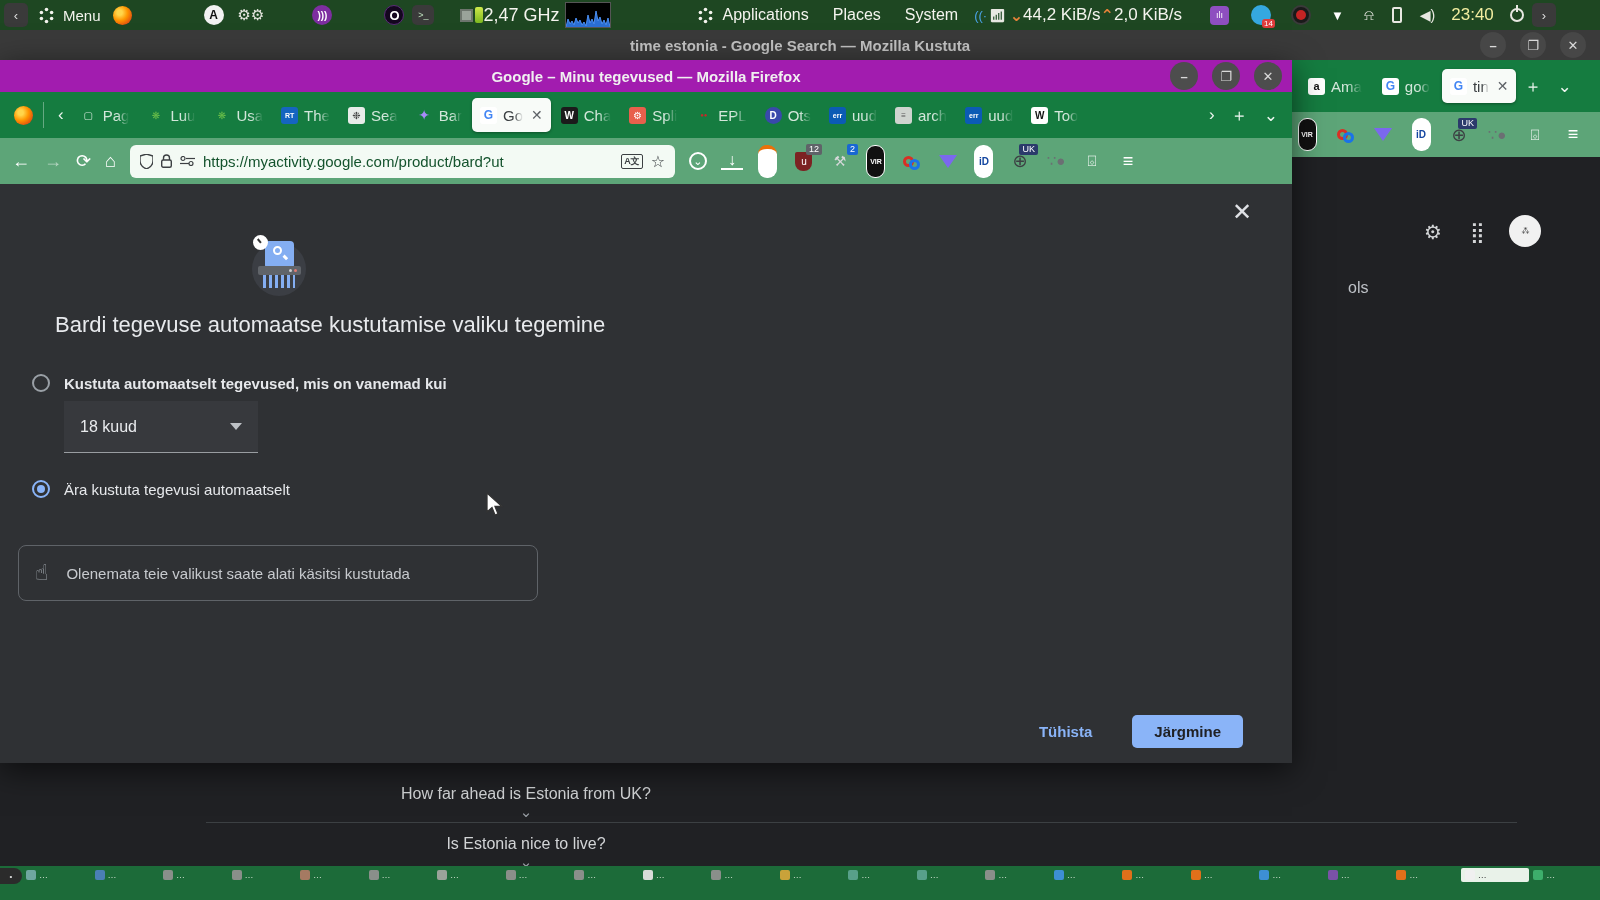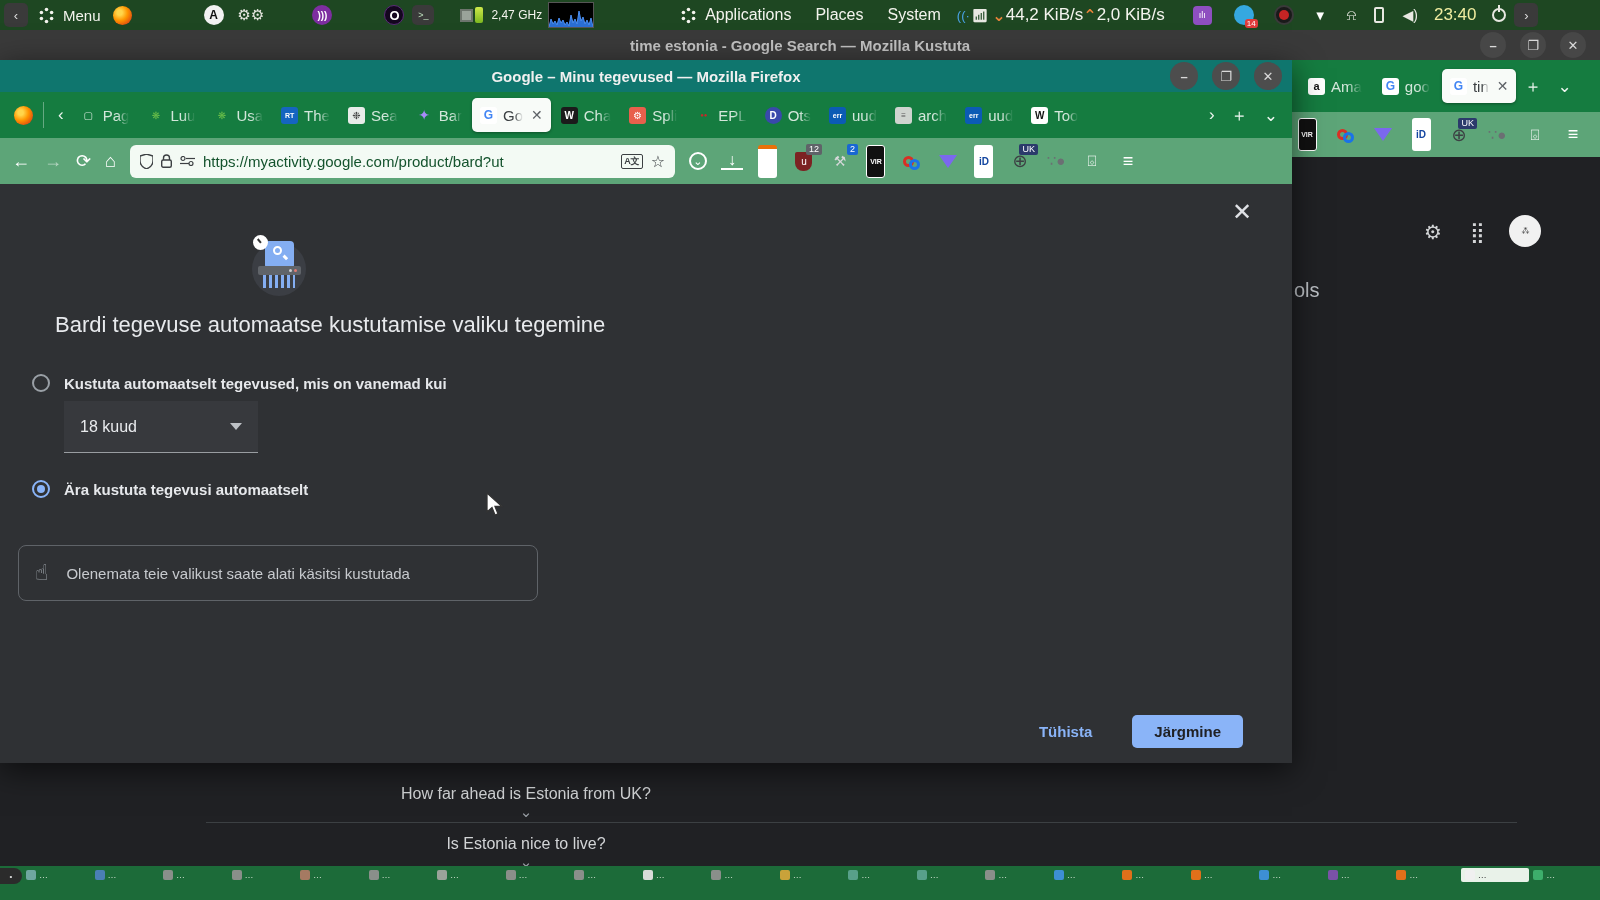--- a/index.html
+++ b/index.html
@@ -30,21 +30,21 @@
   .wbtn{width:28px;height:28px;border-radius:50%;background:#4d4d4d;color:#d9d9d9;display:flex;align-items:center;justify-content:center;font-size:13px;}
   #back-titlebar .wbtn{width:26px;height:26px;background:#474747;}
 
   .tabbar{background:#157c40;}
   .toolbar{background:#5da578;}
   #back-tabbar{position:absolute;left:0;top:30px;width:1600px;height:52px;display:flex;align-items:center;}
   #back-toolbar{position:absolute;left:0;top:82px;width:1600px;height:45px;display:flex;align-items:center;}
   #back-content{position:absolute;left:0;top:127px;width:1600px;height:709px;background:#202124;}
 
   #front-win{position:absolute;left:0;top:60px;width:1292px;height:703px;box-shadow:0 8px 30px rgba(0,0,0,.6);}
-  #front-titlebar{height:32px;background:#0f766e;color:#f0f0f0;font-size:15px;font-weight:bold;}
+  #front-titlebar{height:32px;background:#a21caf;color:#f0f0f0;font-size:15px;font-weight:bold;}
   #front-tabbar{position:absolute;left:0;top:32px;width:1292px;height:46px;display:flex;align-items:center;padding:0 6px;}
   #front-toolbar{position:absolute;left:0;top:78px;width:1292px;height:46px;display:flex;align-items:center;gap:14px;padding:0 12px;}
   #front-content{position:absolute;left:0;top:124px;width:1292px;height:579px;background:#2f3134;color:#e8eaed;}
 
   
   .tab{display:flex;align-items:center;gap:6px;height:34px;padding:0 8px;color:rgba(238,246,240,.88);font-size:15px;min-width:0;flex:0 0 auto;}
   .tab .lbl{max-width:42px;overflow:hidden;white-space:nowrap;-webkit-mask-image:linear-gradient(90deg,#000 55%,transparent);mask-image:linear-gradient(90deg,#000 55%,transparent);}
   .tab.active{background:#f8fbf8;color:#3c4043;border-radius:5px;box-shadow:0 1px 3px rgba(0,0,0,.35);}
   .tab .close{margin-left:2px;color:#5f6368;font-size:14px;}
   .ticon{width:17px;height:17px;border-radius:3px;flex:0 0 auto;display:inline-flex;align-items:center;justify-content:center;font-size:10px;font-weight:bold;}
@@ -54,21 +54,21 @@
   
   .navico{color:#fff;font-size:18px;}
   .navico.dis{color:#b7d6c2;}
   #url-field{flex:1;max-width:545px;height:33px;background:#f3faf4;border-radius:6px;display:flex;align-items:center;gap:8px;padding:0 10px;color:#14532d;font-size:15px;}
   #url-text{white-space:nowrap;overflow:hidden;flex:1;-webkit-mask-image:linear-gradient(90deg,#000 88%,transparent);mask-image:linear-gradient(90deg,#000 88%,transparent);}
   .uico{color:#3c4043;font-size:14px;flex:0 0 auto;}
   .ext{position:relative;width:22px;height:22px;display:inline-flex;align-items:center;justify-content:center;color:#fff;flex:0 0 auto;}
   .badge{position:absolute;top:-6px;right:-7px;background:#5f6368;color:#fff;font-size:9px;padding:0 3px;border-radius:2px;line-height:11px;}
   .badge.blue{background:#1967d2;}
   .shield-u{width:17px;height:19px;background:#7c2222;border-radius:2px 2px 8px 8px;display:flex;align-items:center;justify-content:center;color:#fff;font-size:10px;}
-  .sq-w{background:#fff;color:#111;border-radius:3px;width:19px;height:33px;display:flex;align-items:center;justify-content:center;font-weight:bold;}
+  .sq-w{background:#fff;color:#111;border-radius:9px;width:19px;height:33px;display:flex;align-items:center;justify-content:center;font-weight:bold;}
   .tri-dn{width:0;height:0;border-left:9px solid transparent;border-right:9px solid transparent;border-top:13px solid #7b68ee;}
   .linkring{width:11px;height:11px;border:3px solid #d93025;border-radius:50%;display:inline-block;}
   .linkring.b{border-color:#1a73e8;margin-left:-5px;margin-top:6px;}
 
   
   .radio{width:18px;height:18px;border-radius:50%;border:2px solid #9aa0a6;flex:0 0 auto;}
   .radio.sel{border-color:#8ab4f8;position:relative;}
   .radio.sel:after{content:"";position:absolute;left:3px;top:3px;width:8px;height:8px;border-radius:50%;background:#8ab4f8;}
   #dd{position:absolute;left:64px;top:217px;width:194px;height:52px;background:#37393d;border-bottom:1px solid #999da1;display:flex;align-items:center;justify-content:space-between;padding:0 16px;font-size:16px;color:#e8eaed;}
   .caret{width:0;height:0;border-left:6px solid transparent;border-right:6px solid transparent;border-top:7px solid #bdc1c6;}
@@ -132,21 +132,21 @@
     <span class="p-ico" style="margin-left:72px;width:20px;height:20px;border-radius:50%;background:#f2f2f2;color:#111;font-weight:bold;font-size:12px">A</span>
     <span class="p-ico" style="margin-left:14px;color:#e8e8e2;font-size:15px">⚙⚙</span>
     <span class="p-ico" style="margin-left:48px;width:20px;height:20px;border-radius:50%;background:#7d2ea0;color:#fff;font-size:10px;font-weight:bold">)))</span>
     <span class="p-ico" style="margin-left:52px;width:20px;height:20px;border-radius:50%;background:#14061f;color:#fff;font-weight:bold;font-size:13px;border:1px solid #5a2a78">O</span>
     <span class="p-btn" style="margin-left:8px;width:22px;height:20px;font-size:9px;color:#bfe3bf">&gt;_</span>
 
     <span class="p-ico" style="margin-left:26px">
         <span class="chip"></span>
         <span class="batt"></span>
       </span>
-    <span style="margin-left:8px;font-size:12px">2,47 GHz</span>
+    <span style="margin-left:0;font-size:18px">2,47 GHz</span>
     <span class="graphbox" style="margin-left:6px">
       <svg width="44" height="24" viewBox="0 0 44 24">
           <polyline fill="#2b6fd4" stroke="#4a8ef0" stroke-width="1" points="0,24 2,16 4,21 6,18 8,22 10,15 12,20 14,17 16,22 18,19 20,23 22,12 24,20 26,16 28,21 30,8 32,18 34,14 36,21 38,17 40,22 42,15 44,24"></polyline>
         </svg>
     </span>
 
     <span class="p-ico" style="margin-left:86px">
       <svg class="dotcircle" viewBox="0 0 20 20">
           <g fill="#f4f4ee">
             <circle cx="10" cy="3" r="2.1"></circle>
@@ -234,21 +234,21 @@
         <span class="ext" style="color:#6b6f73;font-size:15px">∵●</span>
         <span class="ext" style="color:#fff;font-size:15px">⌺</span>
         <span class="ext" style="color:#fff;font-size:18px">≡</span>
       </div>
     </div>
 
     <div id="back-content">
       <span class="abs gearico" style="left:1424px;top:63px">⚙</span>
       <span class="abs gridico" style="left:1470px;top:63px;letter-spacing:1px">⣿</span>
       <span class="abs avatar" style="left:1509px;top:58px">⁂</span>
-      <span class="abs" style="left:1294px;top:122px;color:#bdc1c6;font-size:20px">ols</span>
+      <span class="abs" style="left:1348px;top:122px;color:#bdc1c6;font-size:16px">ols</span>
 
       <div class="abs qrow" style="left:206px;top:628px;width:640px">
         <span>How far ahead is Estonia from UK?</span>
         <span class="chev">⌄</span>
       </div>
       <div class="abs divider" style="left:206px;top:665px;width:1311px"></div>
       <div class="abs qrow" style="left:206px;top:678px;width:640px">
         <span>Is Estonia nice to live?</span>
         <span class="chev">⌄</span>
       </div>
@@ -413,21 +413,21 @@
         <span style="font-size:15px;font-weight:bold;color:#e6e8eb">Kustuta automaatselt tegevused, mis on vanemad kui</span>
       </div>
 
       <div id="dd">
         <span>18 kuud</span>
         <span class="caret"></span>
       </div>
 
       <div class="abs" style="left:32px;top:296px;display:flex;align-items:center;gap:14px">
         <span class="radio sel"></span>
-        <span style="font-size:15px;font-weight:bold;color:#e6e8eb">Ära kustuta tegevusi automaatselt</span>
+        <span style="font-size:15px;font-weight:normal;color:#e6e8eb">Ära kustuta tegevusi automaatselt</span>
       </div>
 
       <div id="infobox">
         <span style="font-size:22px;color:#9aa0a6">☝</span>
         <span>Olenemata teie valikust saate alati käsitsi kustutada</span>
       </div>
 
       <div class="abs" style="right:49px;top:531px;display:flex;align-items:center;gap:40px">
         <span class="txtbtn">Tühista</span>
         <span id="next-btn">Järgmine</span>

